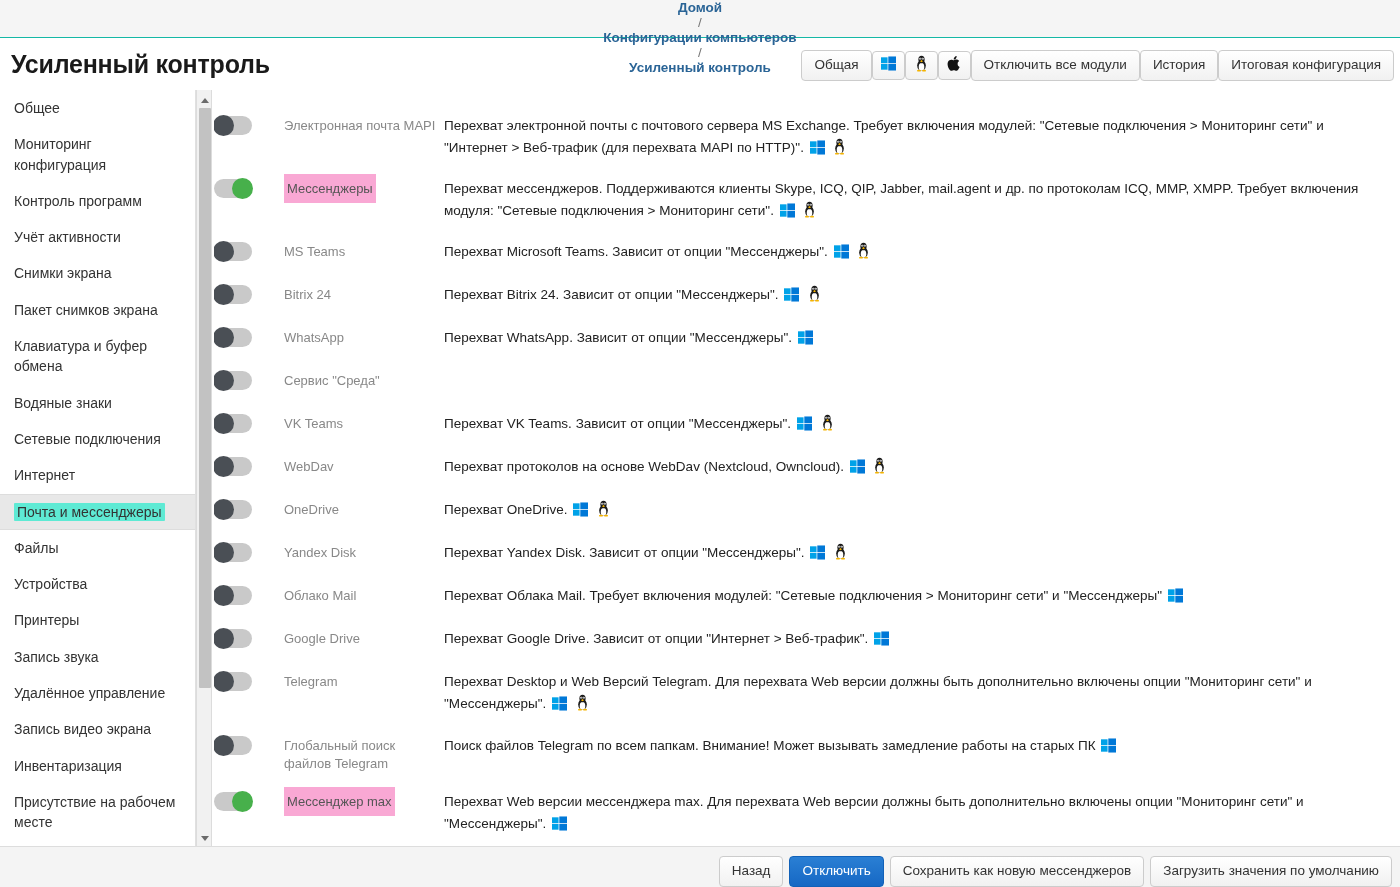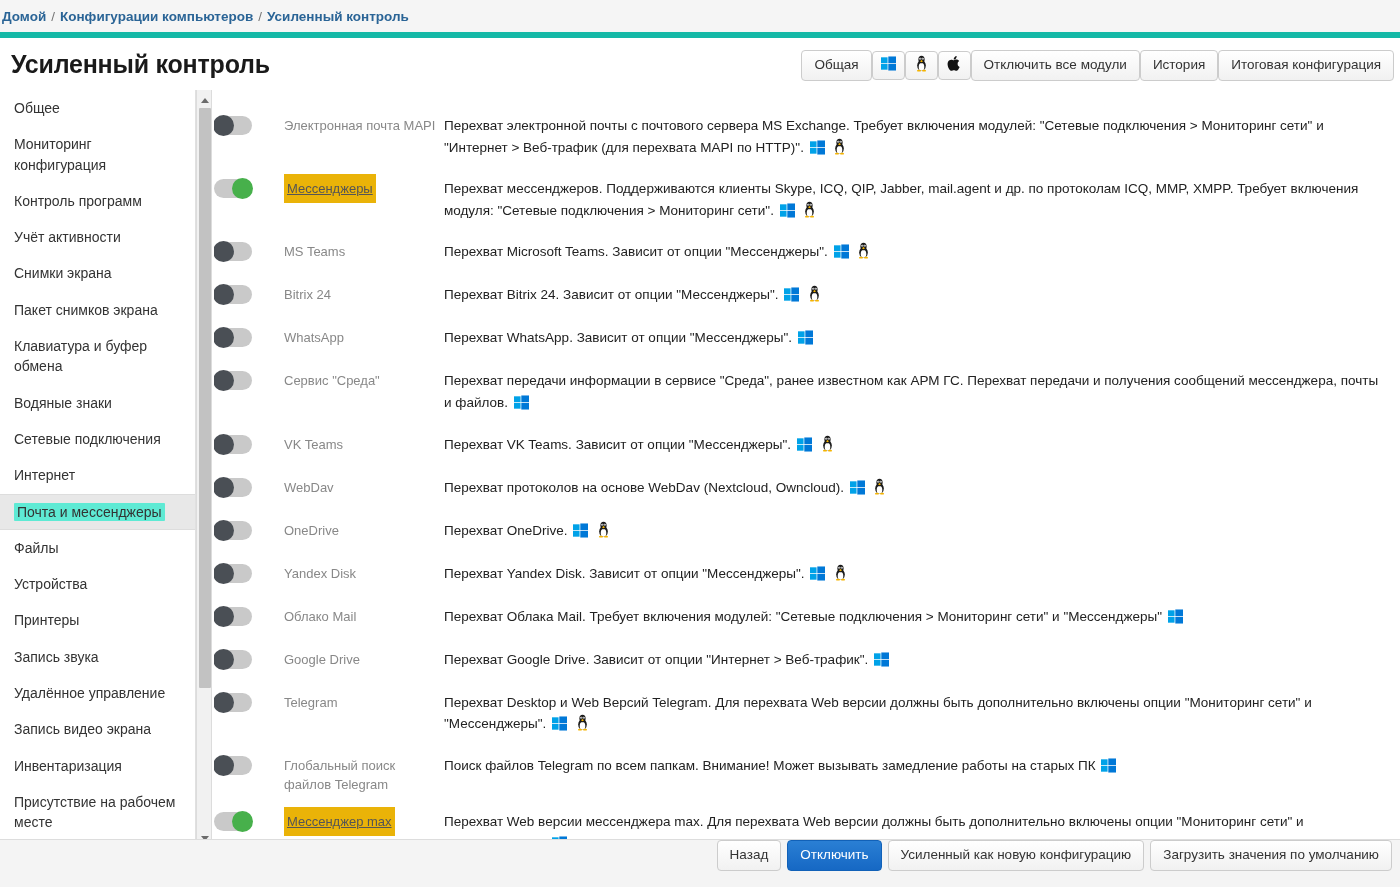--- a/index.html
+++ b/index.html
@@ -10,26 +10,27 @@
     overflow: hidden;
     background: #ffffff;
     font-family: "Liberation Sans", "DejaVu Sans", sans-serif;
     color: #333;
   }
 
   
   .breadcrumb-bar {
     height: 38px;
     background: #f5f5f5;
-    border-bottom: 6px solid #14b8a6;
+    border-bottom: 1px solid #14b8a6;
     display: flex;
     align-items: center;
     padding: 0 2px;
     font-size: 13.5px;
     font-weight: bold;
+    flex-direction: column;
   }
   .breadcrumb-bar a {
     color: #2a6496;
     text-decoration: none;
   }
   .breadcrumb-sep {
     color: #777;
     margin: 0 5px;
     font-weight: normal;
   }
@@ -177,24 +178,23 @@
     align-items: flex-start;
   }
   .col-label {
     flex: 0 0 160px;
     font-size: 13px;
     color: #888;
     line-height: 1.45;
     padding-top: 3px;
   }
   .col-label .hl {
-    background: #eab308;
+    background: #f9a8d4;
     color: #555;
     padding: 7px 3px;
-    text-decoration: underline;
   }
   .col-desc {
     flex: 1 1 auto;
     font-size: 13.5px;
     color: #222;
     line-height: 1.6;
     padding-right: 20px;
     padding-top: 1px;
   }
 
@@ -232,25 +232,25 @@
   }
   .win-ico { width: 15px; height: 15px; }
   .tux-ico { width: 15px; height: 17px; }
   .apple-ico { width: 15px; height: 17px; }
 
   
   .footer {
     position: absolute;
     left: 0; bottom: 0;
     width: 1400px;
-    height: 48px;
+    height: 41px;
     background: #f4f4f4;
     border-top: 1px solid #ddd;
     display: flex;
-    align-items: flex-start;
+    align-items: flex-end;
     justify-content: flex-end;
     gap: 6px;
     padding: 0 8px;
   }
   .btn-primary {
     background: linear-gradient(to bottom, #2a7fd4 0%, #1668c4 100%);
     border: 1px solid #1161b8;
     color: #fff;
   }
 </style>
@@ -462,26 +462,20 @@
               <rect x="7.8" y="8.4" width="8.2" height="7.1" fill="#0078D7"></rect>
             </svg></span></div>
       </div>
       <div class="opt-row">
         <div class="col-toggle">
           <div class="switch">
             <div class="knob"></div>
           </div>
         </div>
         <div class="col-label"><span>Сервис "Среда"</span></div>
-        <div class="col-desc"><span>Перехват передачи информации в сервисе "Среда", ранее известном как АРМ ГС. Перехват передачи и получения сообщений мессенджера, почты и файлов.</span> <span class="osicon"><svg class="win-ico" viewBox="0 0 16 16">
-              <rect x="0" y="1.4" width="7" height="6.2" fill="#00A2E8"></rect>
-              <rect x="7.8" y="0.5" width="8.2" height="7.1" fill="#0078D7"></rect>
-              <rect x="0" y="8.4" width="7" height="6.2" fill="#00A2E8"></rect>
-              <rect x="7.8" y="8.4" width="8.2" height="7.1" fill="#0078D7"></rect>
-            </svg></span></div>
       </div>
       <div class="opt-row">
         <div class="col-toggle">
           <div class="switch">
             <div class="knob"></div>
           </div>
         </div>
         <div class="col-label"><span>VK Teams</span></div>
         <div class="col-desc"><span>Перехват VK Teams. Зависит от опции "Мессенджеры".</span> <span class="osicon"><svg class="win-ico" viewBox="0 0 16 16">
               <rect x="0" y="1.4" width="7" height="6.2" fill="#00A2E8"></rect>
@@ -656,15 +650,15 @@
               <rect x="0" y="8.4" width="7" height="6.2" fill="#00A2E8"></rect>
               <rect x="7.8" y="8.4" width="8.2" height="7.1" fill="#0078D7"></rect>
             </svg></span></div>
       </div>
     </div>
 </div>
 
 <div class="footer">
   <button class="btn">Назад</button>
   <button class="btn btn-primary">Отключить</button>
-  <button class="btn">Усиленный как новую конфигурацию</button>
+  <button class="btn">Сохранить как новую мессенджеров</button>
   <button class="btn">Загрузить значения по умолчанию</button>
 </div>
 
 </body></html>

